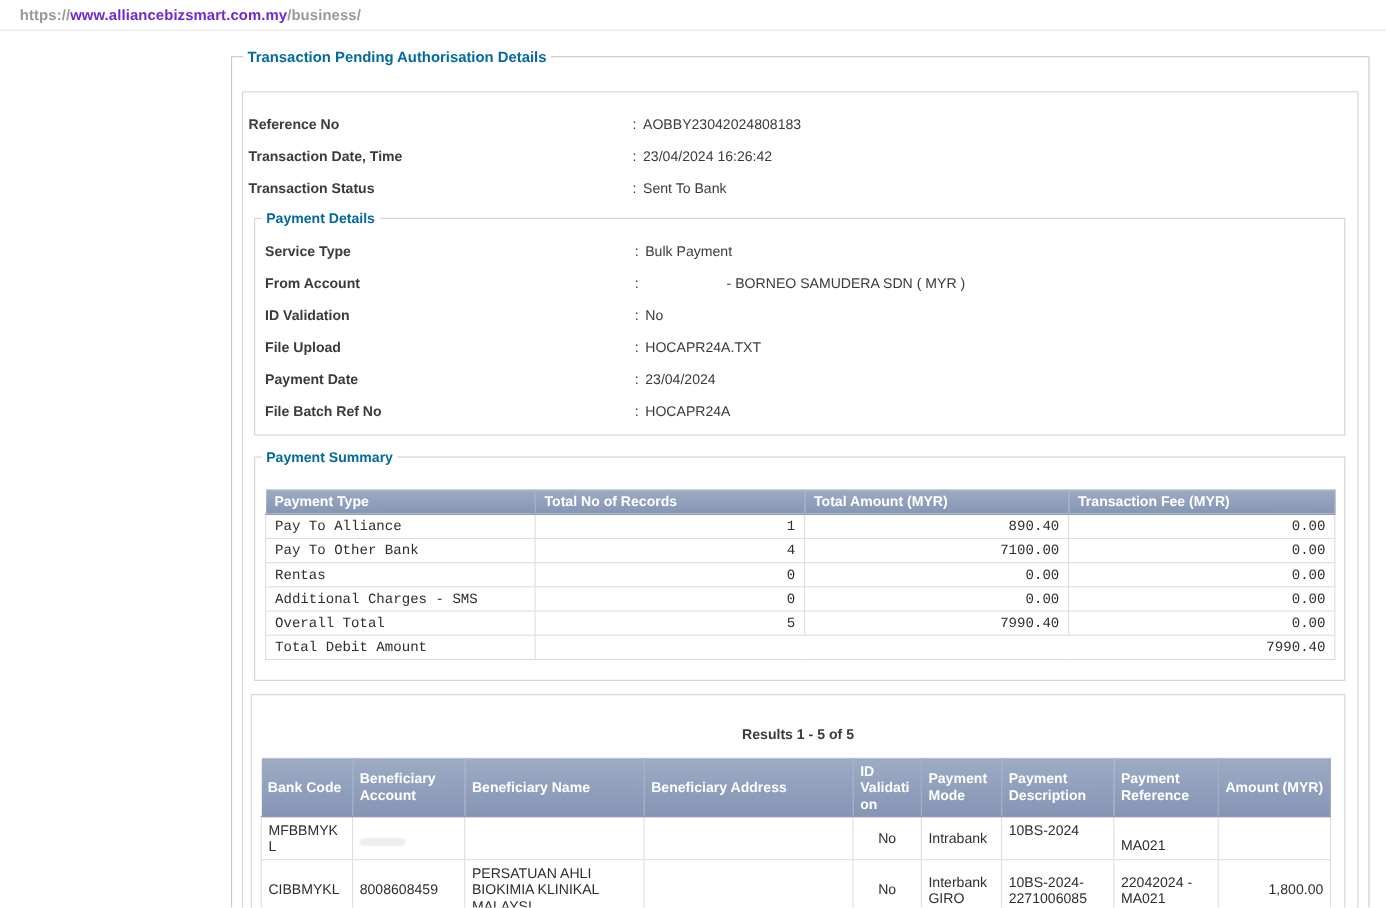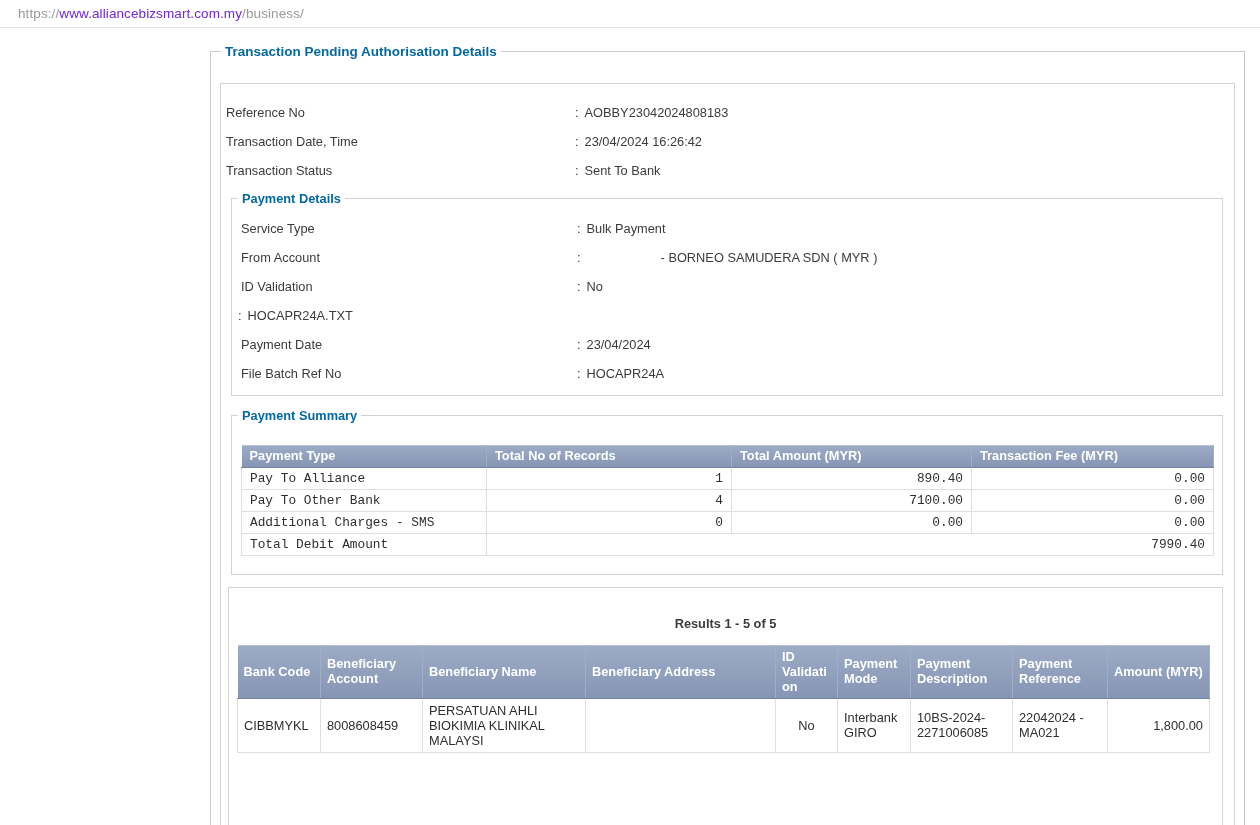--- a/index.html
+++ b/index.html
@@ -3,21 +3,21 @@
 <meta charset="utf-8">
 <style>
   * { box-sizing: border-box; margin: 0; padding: 0; }
   html, body { width: 1260px; height: 825px; overflow: hidden; background: #ffffff; }
   body { font-family: "Liberation Sans", "DejaVu Sans", sans-serif; color: #3b3b3b; }
 
   
   .urlbar {
     height: 28px; border-bottom: 1px solid #e4e4e4;
     display: flex; align-items: center; padding-left: 18px;
-    font-size: 13.5px; letter-spacing: .1px; background: #fff;
+    font-size: 13.5px; letter-spacing: .1px; background: #fff; font-weight: bold;
   }
   .url-dim  { color: #999999; }
   .url-host { color: #6d28d9; }
 
   
   fieldset { border: 1px solid #cccccc; }
   legend { font-weight: 700; color: #0369a1; padding: 0 4px; }
 
   .outer-fieldset {
     margin: 16px 16px 0 210px;
@@ -37,21 +37,21 @@
 
   .sub-fieldset {
     border: 1px solid #d2d2d2;
     margin: 2px 0 12px 8px;
     padding: 14px 8px 8px 6px;
   }
   .sub-fieldset > legend { font-size: 12.8px; }
 
   
   .field-row { display: flex; align-items: flex-start; margin-bottom: 11px; font-size: 12.8px; line-height: 18px; }
-  .field-row .f-label { flex: 0 0 352px; font-weight: 400; padding-left: 3px; }
+  .field-row .f-label { flex: 0 0 352px; font-weight: 700; padding-left: 3px; }
   .sub-fieldset .field-row .f-label { flex-basis: 339px; }
   .f-colon { margin-right: 6px; }
   .redacted-gap { display: inline-block; width: 74px; }
 
   
   table { border-collapse: collapse; font-size: 12.8px; color: #2e2e2e; table-layout: fixed; }
   th {
     background: linear-gradient(#9dabc5, #8595b4);
     color: #ffffff; font-weight: 700; text-align: left;
     border-right: 1px solid #a3aec6;
@@ -137,20 +137,21 @@
         <span class="f-colon">:</span>
         <span class="redacted-gap"></span>
         <span class="f-value">- BORNEO SAMUDERA SDN ( MYR )</span>
       </div>
       <div class="field-row">
         <span class="f-label">ID Validation</span>
         <span class="f-colon">:</span>
         <span class="f-value">No</span>
       </div>
       <div class="field-row">
+        <span class="f-label">File Upload</span>
         <span class="f-colon">:</span>
         <span class="f-value">HOCAPR24A.TXT</span>
       </div>
       <div class="field-row">
         <span class="f-label">Payment Date</span>
         <span class="f-colon">:</span>
         <span class="f-value">23/04/2024</span>
       </div>
       <div class="field-row" style="margin-bottom:4px">
         <span class="f-label">File Batch Ref No</span>
@@ -184,23 +185,35 @@
             <td class="num">890.40</td>
             <td class="num">0.00</td>
           </tr>
           <tr>
             <td>Pay To Other Bank</td>
             <td class="num">4</td>
             <td class="num">7100.00</td>
             <td class="num">0.00</td>
           </tr>
           <tr>
+            <td>Rentas</td>
+            <td class="num">0</td>
+            <td class="num">0.00</td>
+            <td class="num">0.00</td>
+          </tr>
+          <tr>
             <td>Additional Charges - SMS</td>
             <td class="num">0</td>
             <td class="num">0.00</td>
+            <td class="num">0.00</td>
+          </tr>
+          <tr>
+            <td>Overall Total</td>
+            <td class="num">5</td>
+            <td class="num">7990.40</td>
             <td class="num">0.00</td>
           </tr>
           <tr>
             <td>Total Debit Amount</td>
             <td class="num" colspan="3">7990.40</td>
           </tr>
         </tbody>
       </table>
     </fieldset>
 
@@ -226,20 +239,31 @@
             <th>Beneficiary Name</th>
             <th>Beneficiary Address</th>
             <th>ID Validation</th>
             <th>Payment Mode</th>
             <th>Payment Description</th>
             <th>Payment Reference</th>
             <th>Amount (MYR)</th>
           </tr>
         </thead>
         <tbody>
+          <tr class="row-1">
+            <td>MFBBMYKL</td>
+            <td><span class="smudge"></span></td>
+            <td></td>
+            <td></td>
+            <td class="center">No</td>
+            <td>Intrabank</td>
+            <td class="cell-top">10BS-2024</td>
+            <td class="cell-bottom">MA021</td>
+            <td class="num"></td>
+          </tr>
           <tr class="row-2">
             <td>CIBBMYKL</td>
             <td>8008608459</td>
             <td>PERSATUAN AHLI BIOKIMIA KLINIKAL MALAYSI</td>
             <td></td>
             <td class="center">No</td>
             <td>Interbank GIRO</td>
             <td>10BS-2024-2271006085</td>
             <td>22042024 - MA021</td>
             <td class="num">1,800.00</td>

